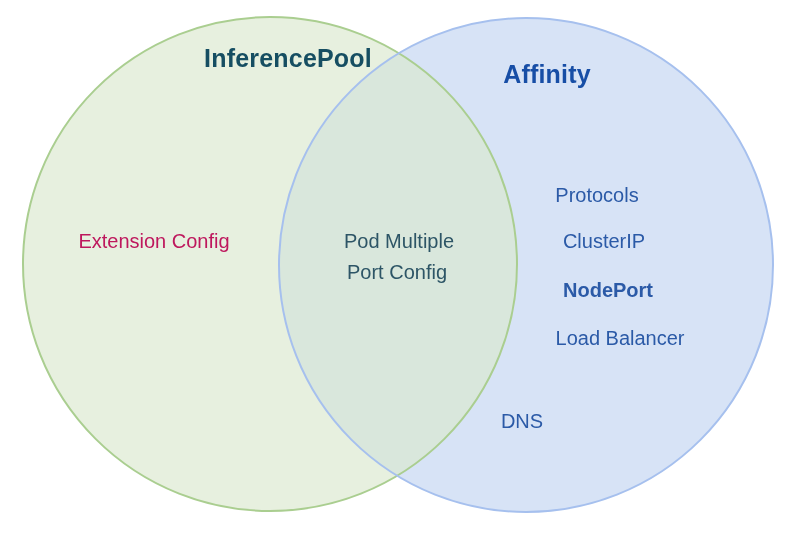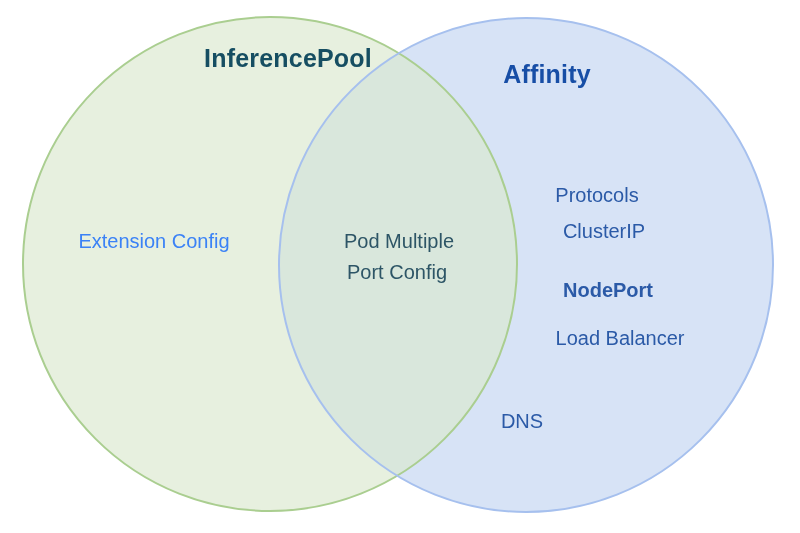--- a/index.html
+++ b/index.html
@@ -19,21 +19,21 @@
     line-height: 1;
   }
   .title {
     font-size: 25px;
     font-weight: 700;
     letter-spacing: 0.2px;
   }
   .title-left  { color: #164e62; }
   .title-right { color: #174ea6; }
   .item { font-size: 20px; font-weight: 400; }
-  .item-left    { color: #3b82f6; }
+  .item-left    { color: #be185d; }
   .item-overlap { color: #2d5566; }
   .item-right   { color: #2b5aa7; }
 </style>
 </head>
 <body>
 
 <div class="canvas">
 
   <svg class="venn-svg" width="800" height="533" viewBox="0 0 800 533">
 
@@ -48,18 +48,18 @@
 
   <div class="label title title-left" style="left:288px; top:58px;">InferencePool</div>
   <div class="label title title-right" style="left:547px; top:74px;">Affinity</div>
 
   <div class="label item item-left" style="left:154px; top:241px;">Extension Config</div>
 
   <div class="label item item-overlap" style="left:399px; top:241px;">Pod Multiple</div>
   <div class="label item item-overlap" style="left:397px; top:272px;">Port Config</div>
 
   <div class="label item item-right" style="left:597px; top:195px;">Protocols</div>
-  <div class="label item item-right" style="left:604px; top:231px;">ClusterIP</div>
+  <div class="label item item-right" style="left:604px; top:241px;">ClusterIP</div>
   <div class="label item item-right" style="left:608px; top:290px;font-weight:bold;">NodePort</div>
   <div class="label item item-right" style="left:620px; top:338px;">Load Balancer</div>
   <div class="label item item-right" style="left:522px; top:421px;">DNS</div>
 
 </div>
 
 </body></html>

